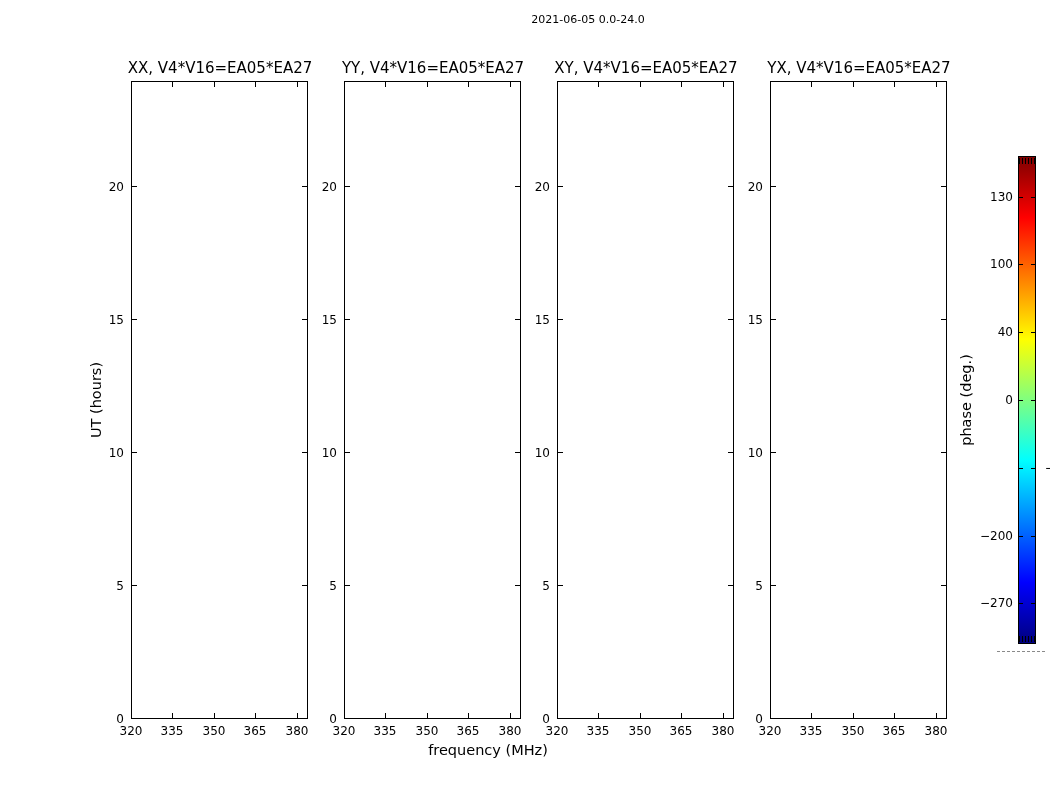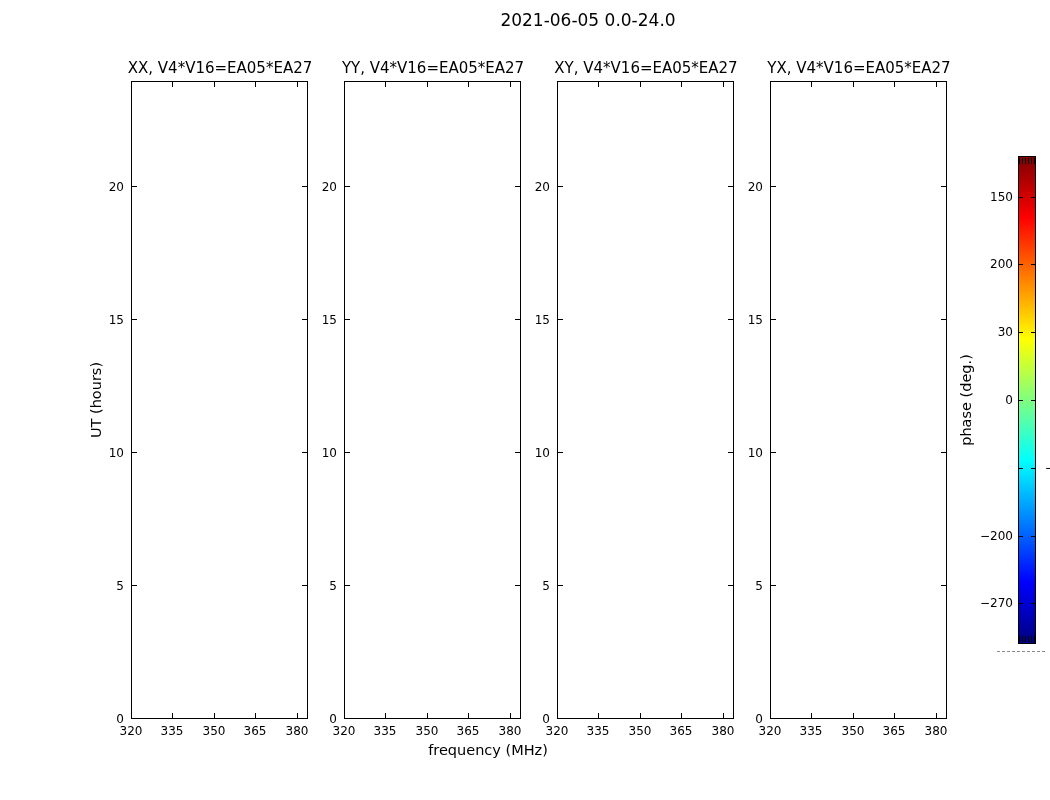--- a/index.html
+++ b/index.html
@@ -6,21 +6,21 @@
   #fig {
     position:relative; width:1050px; height:800px; background:#ffffff;
     font-family:"DejaVu Sans", sans-serif; color:#000; overflow:hidden;
   }
   .panel { position:absolute; border:1px solid #000; background:#fff; box-sizing:border-box; }
   .tick { position:absolute; background:#000; }
   .ticklabel { position:absolute; font-size:12px; line-height:16px; color:#000; }
   .xticklabel { width:44px; text-align:center; transform:translateX(-50%); }
   .yticklabel { width:40px; text-align:right; }
   .panel-title { position:absolute; font-size:15px; line-height:18px; white-space:nowrap; transform:translateX(-50%); }
-  .suptitle { position:absolute; font-size:17px; line-height:16px; white-space:nowrap; transform:translateX(-50%); }
+  .suptitle { position:absolute; font-size:11px; line-height:16px; white-space:nowrap; transform:translateX(-50%); }
   .axislabel { position:absolute; font-size:14.5px; line-height:17px; white-space:nowrap; }
   .xlabel { transform:translateX(-50%); }
   .rot90 { transform:translate(-50%,-50%) rotate(-90deg); }
   #colorbar { position:absolute; left:1018px; top:156px; width:18px; height:488px; border:1px solid #000; box-sizing:border-box; }
   .cb-hatch { position:absolute; left:1019px; width:16px; height:6px;
               background:repeating-linear-gradient(90deg,#000 0 1px,transparent 1px 3px); }
   .cb-dotted { position:absolute; left:997px; top:651px; width:48px; height:0;
                border-top:1px dashed #8a8a8a; }
 </style>
 </head>
@@ -166,27 +166,27 @@
       <div class="ticklabel yticklabel" style="left: 723px; top: 179px;">20</div>
     </div>
 
   <div id="colorbar" style="background: linear-gradient(rgb(127, 0, 0) 0%, rgb(255, 0, 0) 12.5%, rgb(255, 255, 0) 37.5%, rgb(0, 255, 255) 62.5%, rgb(0, 0, 255) 87.5%, rgb(0, 0, 127) 100%);"></div>
   <div class="cb-hatch" style="top:158px;"></div>
   <div class="cb-hatch" style="top:636px;"></div>
   <div class="cb-dotted"></div>
   <div id="cbticks">
       <div class="tick" style="left: 1019px; top: 197px; width: 4px; height: 1px;"></div>
       <div class="tick" style="left: 1031px; top: 197px; width: 4px; height: 1px;"></div>
-      <div class="ticklabel yticklabel" style="left: 973px; top: 189px;">150</div>
+      <div class="ticklabel yticklabel" style="left: 973px; top: 189px;">130</div>
       <div class="tick" style="left: 1019px; top: 264px; width: 4px; height: 1px;"></div>
       <div class="tick" style="left: 1031px; top: 264px; width: 4px; height: 1px;"></div>
-      <div class="ticklabel yticklabel" style="left: 973px; top: 256px;">200</div>
+      <div class="ticklabel yticklabel" style="left: 973px; top: 256px;">100</div>
       <div class="tick" style="left: 1019px; top: 332px; width: 4px; height: 1px;"></div>
       <div class="tick" style="left: 1031px; top: 332px; width: 4px; height: 1px;"></div>
-      <div class="ticklabel yticklabel" style="left: 973px; top: 324px;">30</div>
+      <div class="ticklabel yticklabel" style="left: 973px; top: 324px;">40</div>
       <div class="tick" style="left: 1019px; top: 400px; width: 4px; height: 1px;"></div>
       <div class="tick" style="left: 1031px; top: 400px; width: 4px; height: 1px;"></div>
       <div class="ticklabel yticklabel" style="left: 973px; top: 392px;">0</div>
       <div class="tick" style="left: 1019px; top: 468px; width: 4px; height: 1px;"></div>
       <div class="tick" style="left: 1031px; top: 468px; width: 4px; height: 1px;"></div>
       <div class="ticklabel yticklabel" style="left: 1030px; top: 460px;">−50</div>
       <div class="tick" style="left: 1019px; top: 536px; width: 4px; height: 1px;"></div>
       <div class="tick" style="left: 1031px; top: 536px; width: 4px; height: 1px;"></div>
       <div class="ticklabel yticklabel" style="left: 973px; top: 528px;">−200</div>
       <div class="tick" style="left: 1019px; top: 603px; width: 4px; height: 1px;"></div>

